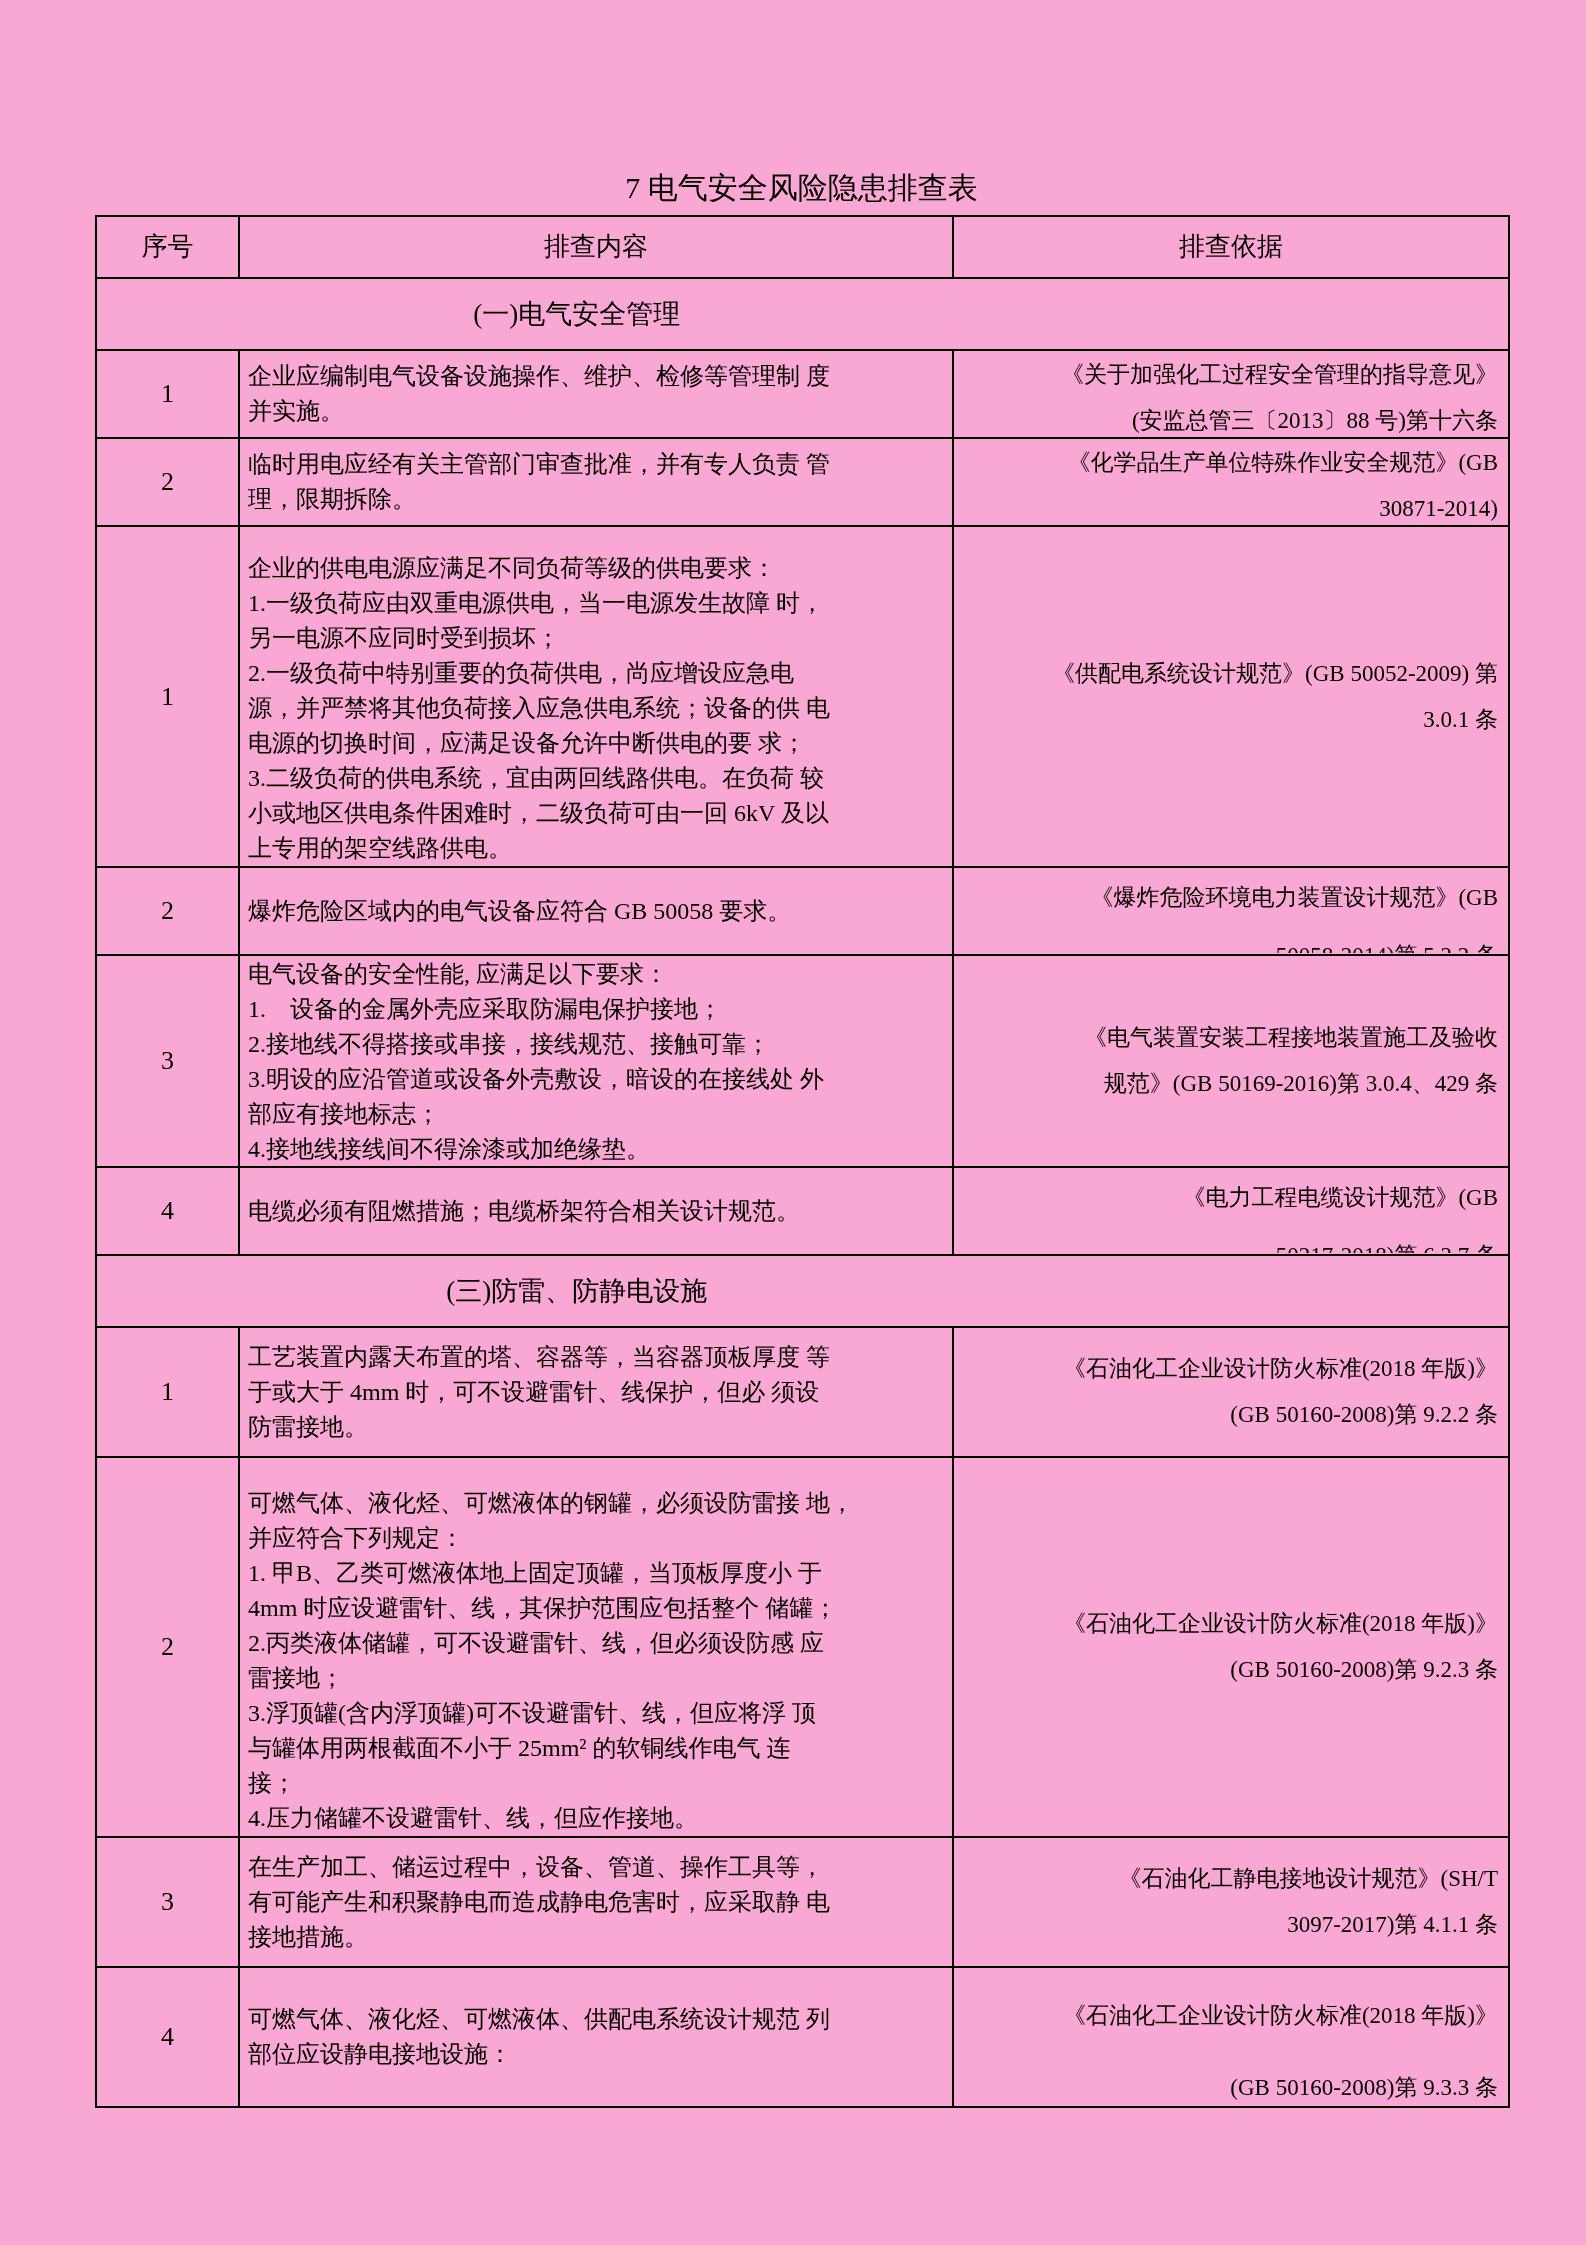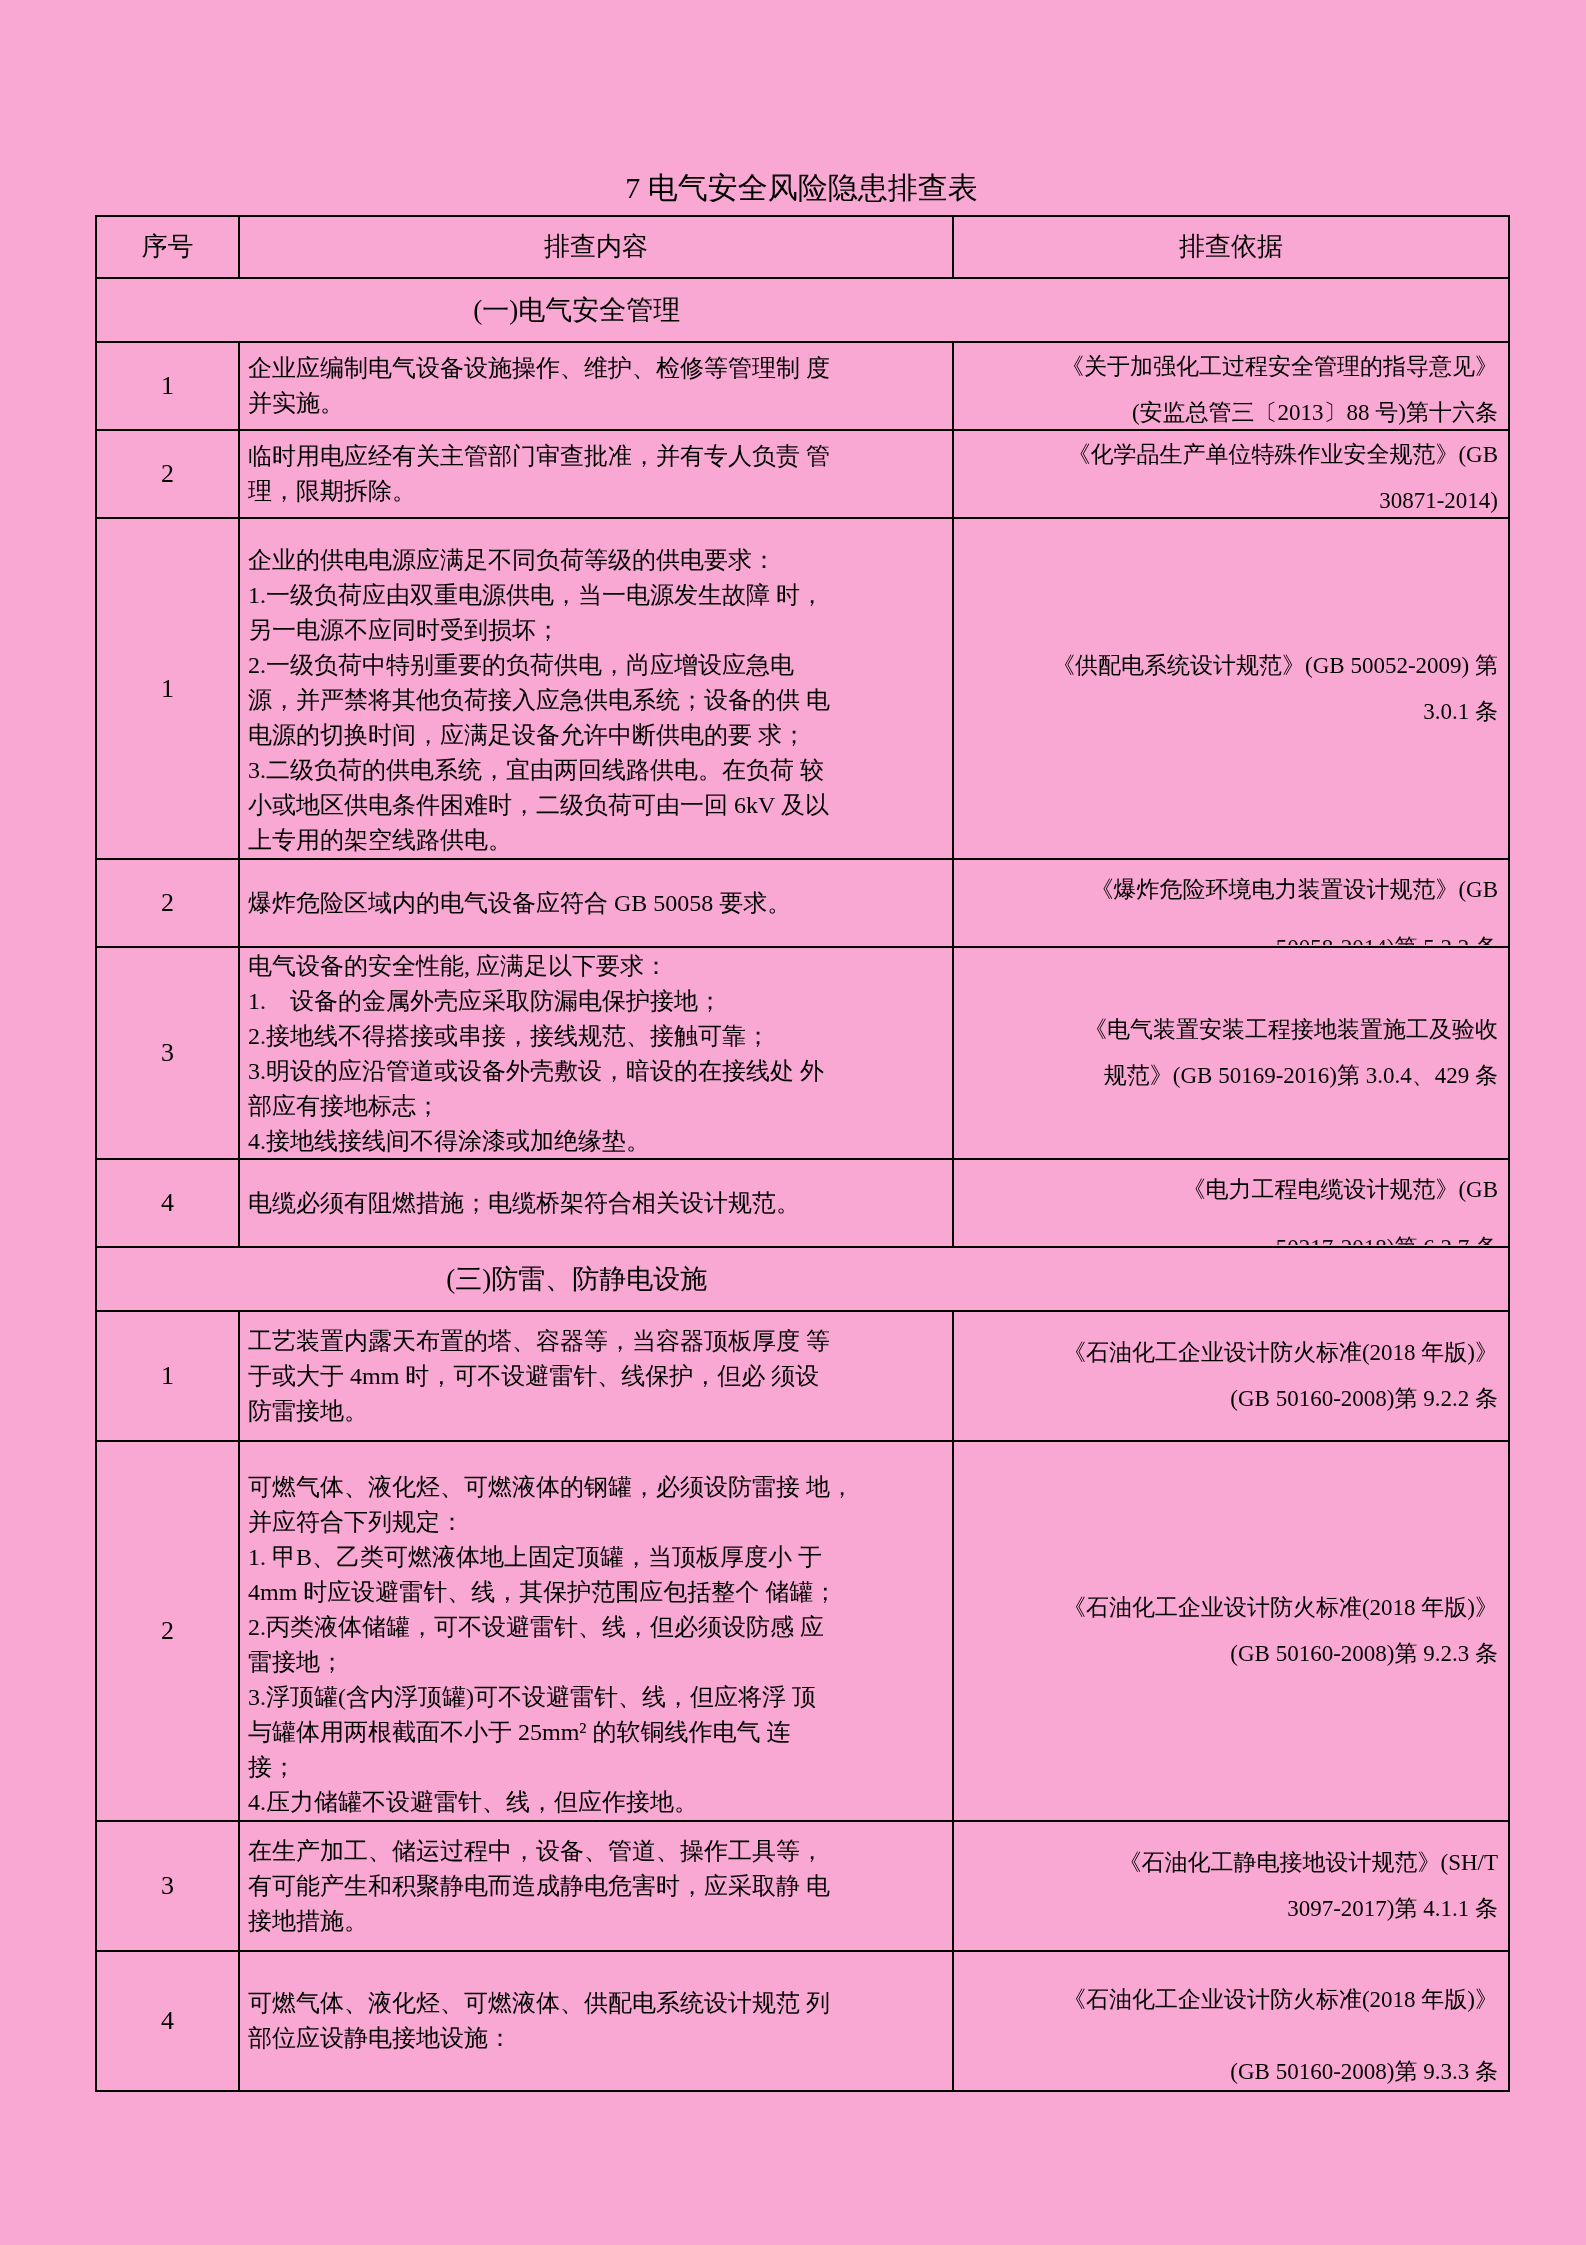--- a/index.html
+++ b/index.html
@@ -50,21 +50,21 @@
   }
   td.section-cell { }
   .section-inner {
     width:68%;
     text-align:center;
     font-size:27px;
     line-height:32px;
   }
   
   tr.h66 { height:62px; }
-  tr.h64 { height:64px;border-radius:8px; }
+  tr.h64 { height:72px;border-radius:8px; }
   tr.h88 { height:88px; }
   tr.h130 { height:130px; }
   tr.h212 { height:212px; }
   tr.h340 { height:340px; }
   tr.h380 { height:380px; }
   
   tr.h66 .cellbox  { max-height:62px; }
   tr.h88 .cellbox  { max-height:84px; }
   tr.h130 .cellbox { max-height:126px; }
   tr.h212 .cellbox { max-height:208px; }

